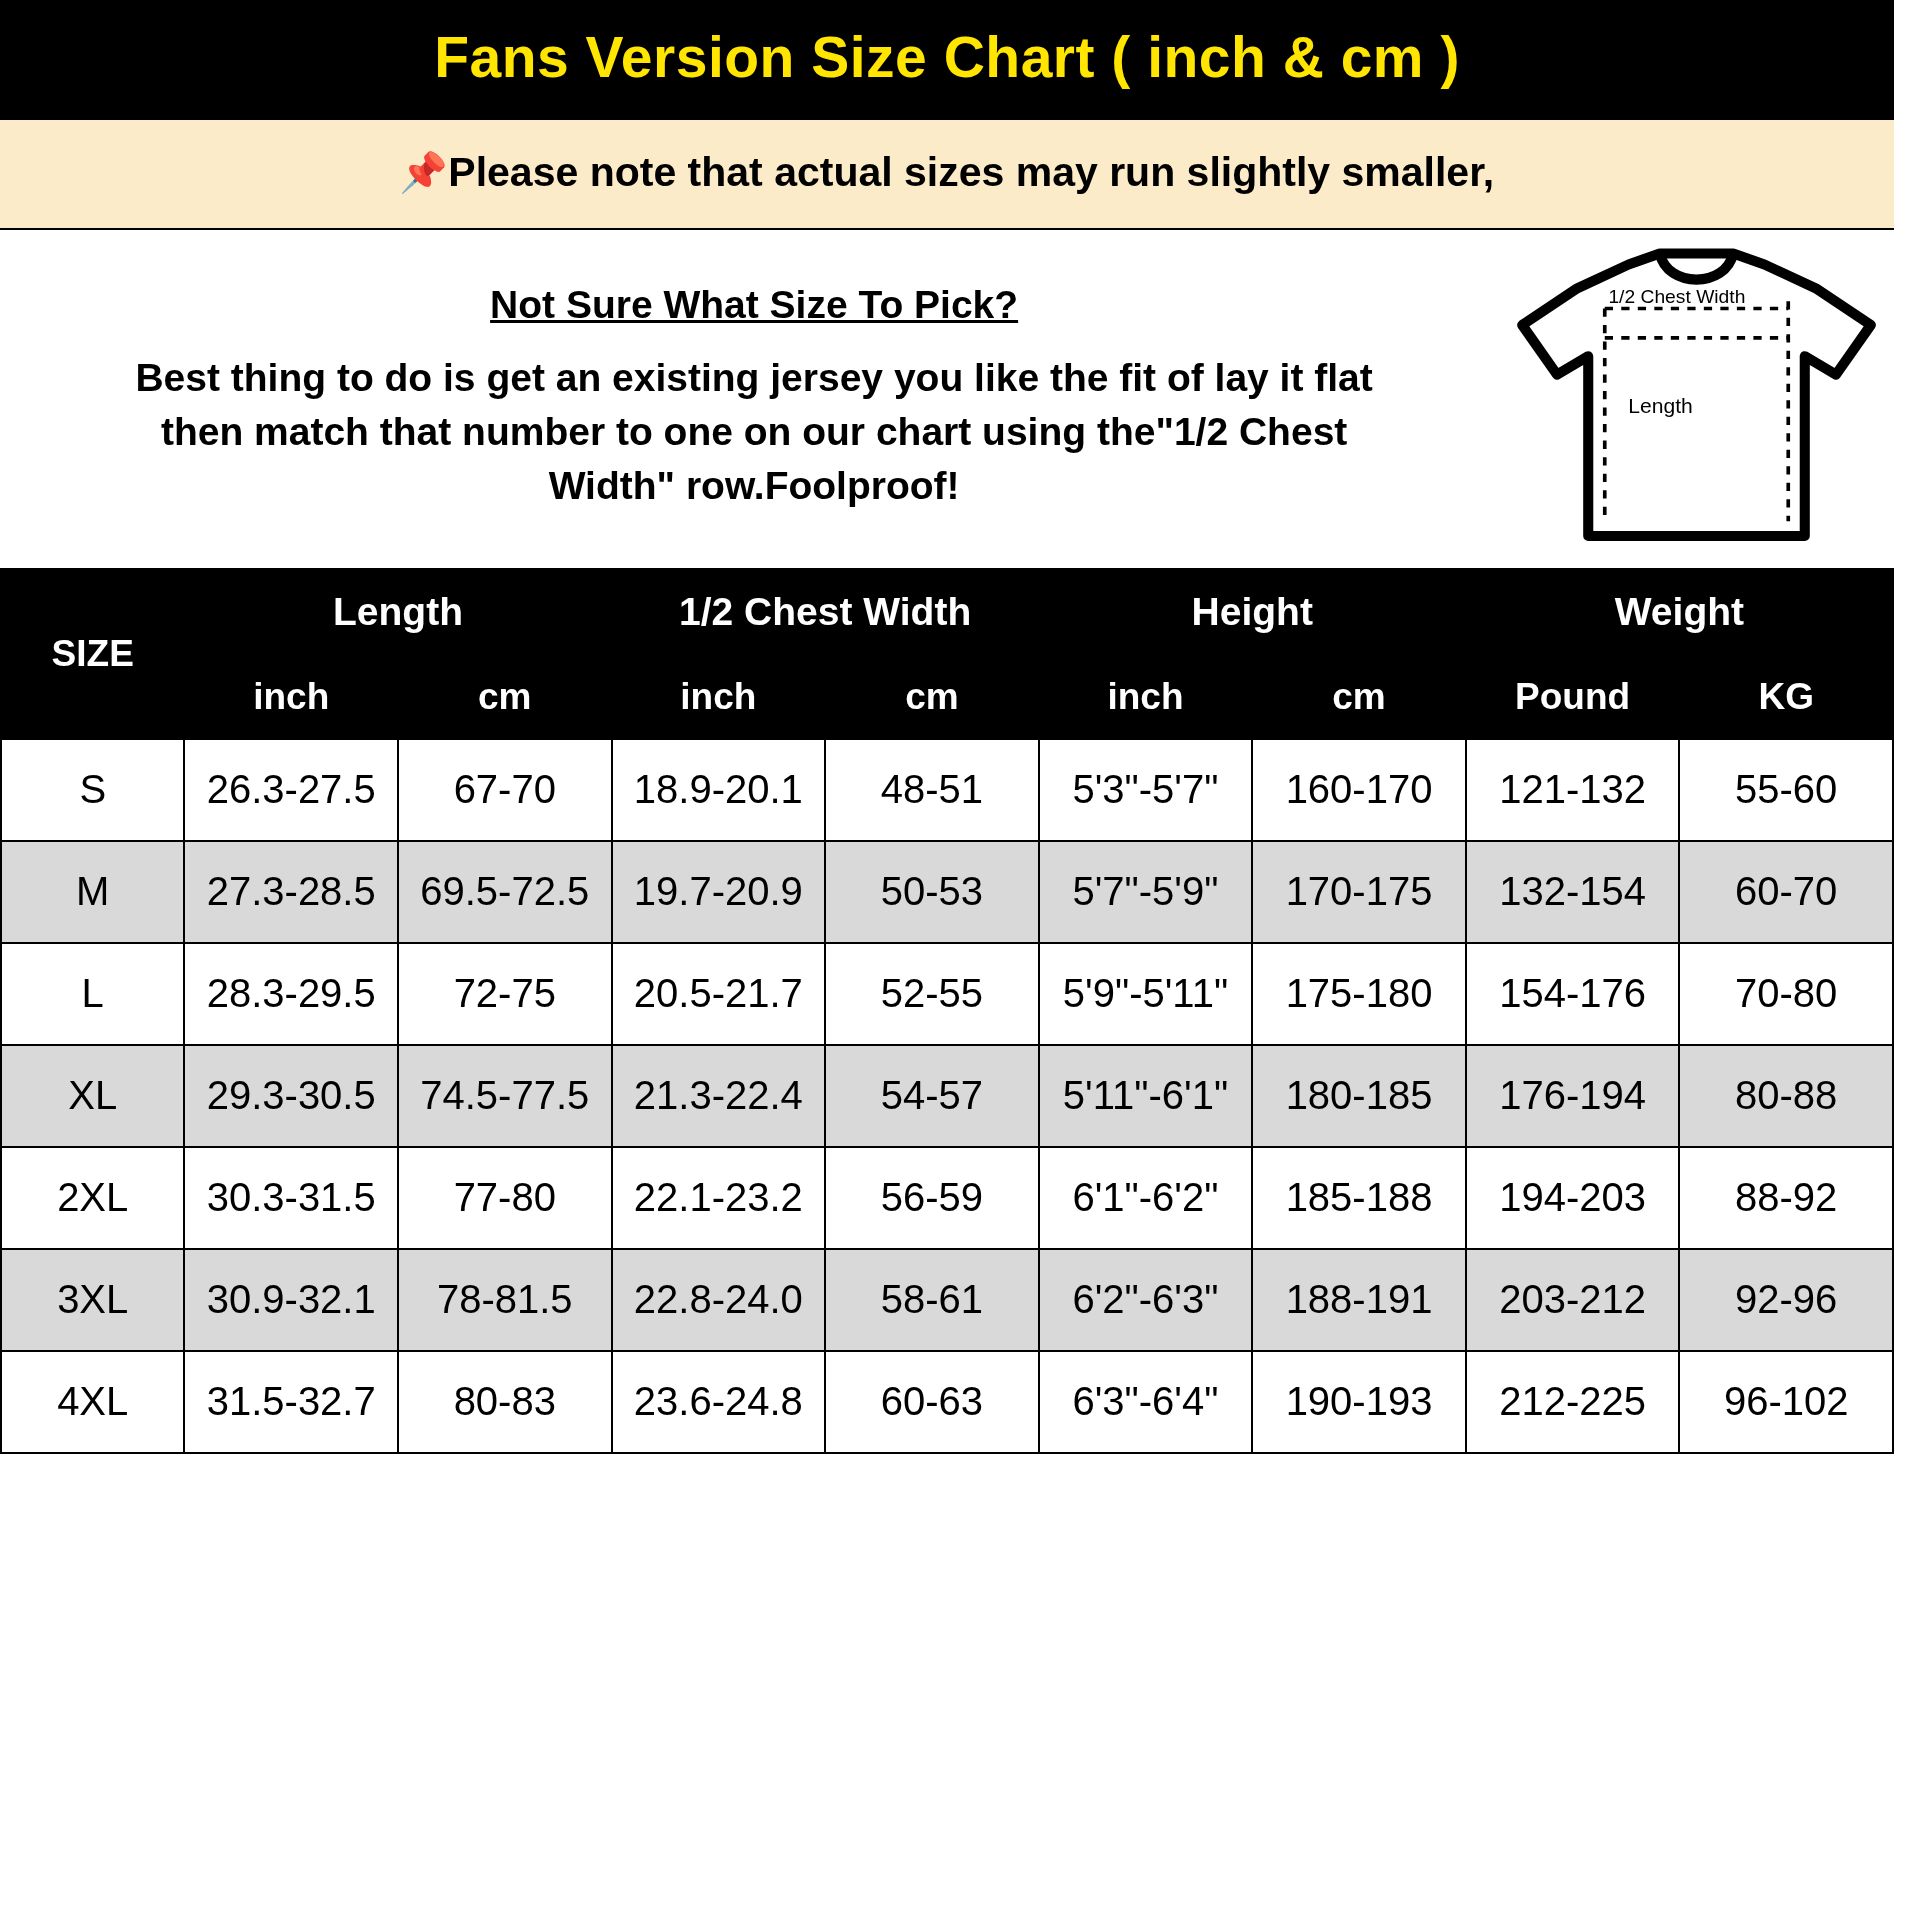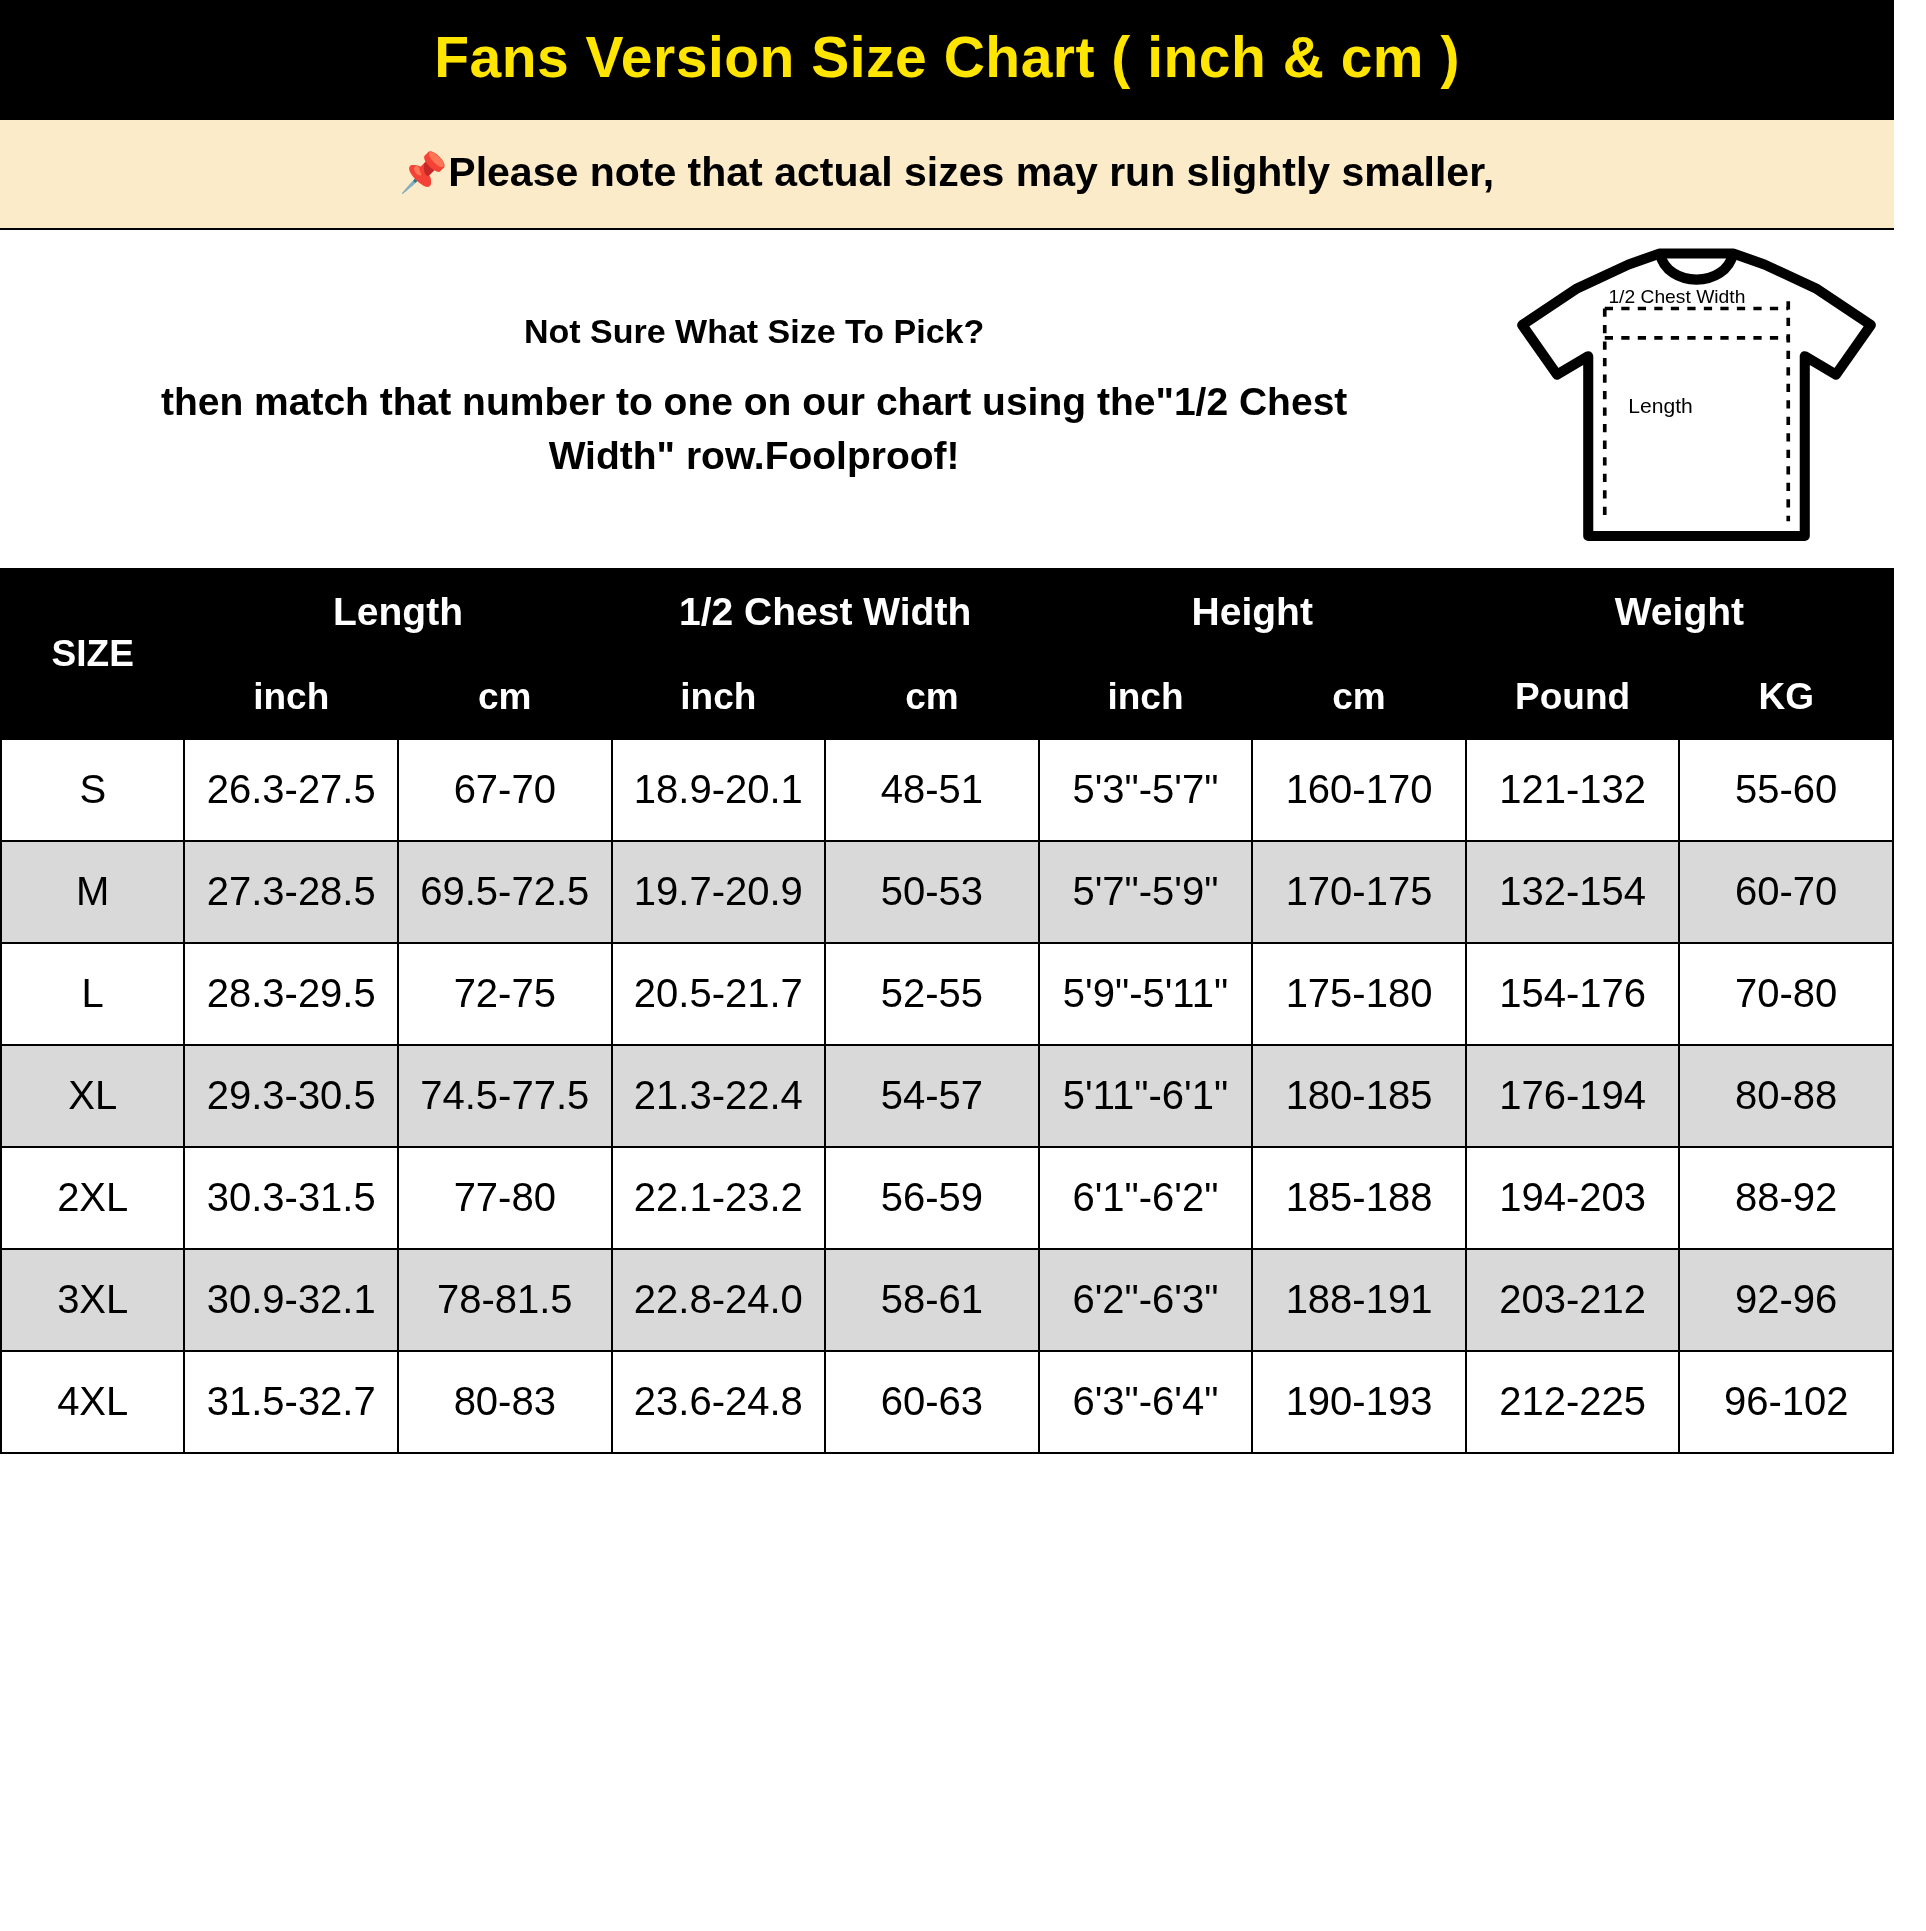--- a/index.html
+++ b/index.html
@@ -59,23 +59,24 @@
     align-items: center;
     padding: 16.5px 0 18.4px 0;
     background: #ffffff;
   }
   .info-text {
     flex: 1 1 auto;
     text-align: center;
     padding: 0 9.2px 0 18.4px;
   }
   .info-heading {
-    font-size: 34px;
+    font-size: 39px;
     font-weight: bold;
     margin-bottom: 24px;
+    text-decoration: underline;
   }
   .info-body {
     font-size: 39px;
     font-weight: bold;
     line-height: 1.38;
   }
   .info-figure {
     width: 395px;
     flex: 0 0 395px;
     display: flex;
@@ -131,20 +132,21 @@
 
   <div class="note-band">
     <div class="note-line">
       <span class="pin">📌</span><span>Please note that actual sizes may run slightly smaller,</span>
     </div>
   </div>
 
   <div class="info-section">
     <div class="info-text">
       <div class="info-heading">Not Sure What Size To Pick?</div>
+      <div class="info-body">Best thing to do is get an existing jersey you like the fit of lay it flat</div>
       <div class="info-body">then match that number to one on our chart using the"1/2 Chest</div>
       <div class="info-body">Width" row.Foolproof!</div>
     </div>
     <div class="info-figure">
       <svg width="367" height="303" viewBox="0 0 400 330">
         <path d="M126 20 L160 8 L240 8 L274 20 L330 46 L390 86 L352 140 L318 120 L318 316 L82 316 L82 120 L48 140 L10 86 L70 46 Z" fill="#ffffff" stroke="#000000" stroke-width="11" stroke-linejoin="round"></path>
         <path d="M160 8 C 168 46, 232 46, 240 8" fill="none" stroke="#000000" stroke-width="11"></path>
         <line x1="100" y1="68" x2="300" y2="68" stroke="#000000" stroke-width="4" stroke-dasharray="9,9"></line>
         <line x1="100" y1="68" x2="100" y2="300" stroke="#000000" stroke-width="4" stroke-dasharray="9,9"></line>
         <line x1="300" y1="60" x2="300" y2="300" stroke="#000000" stroke-width="4" stroke-dasharray="9,9"></line>

